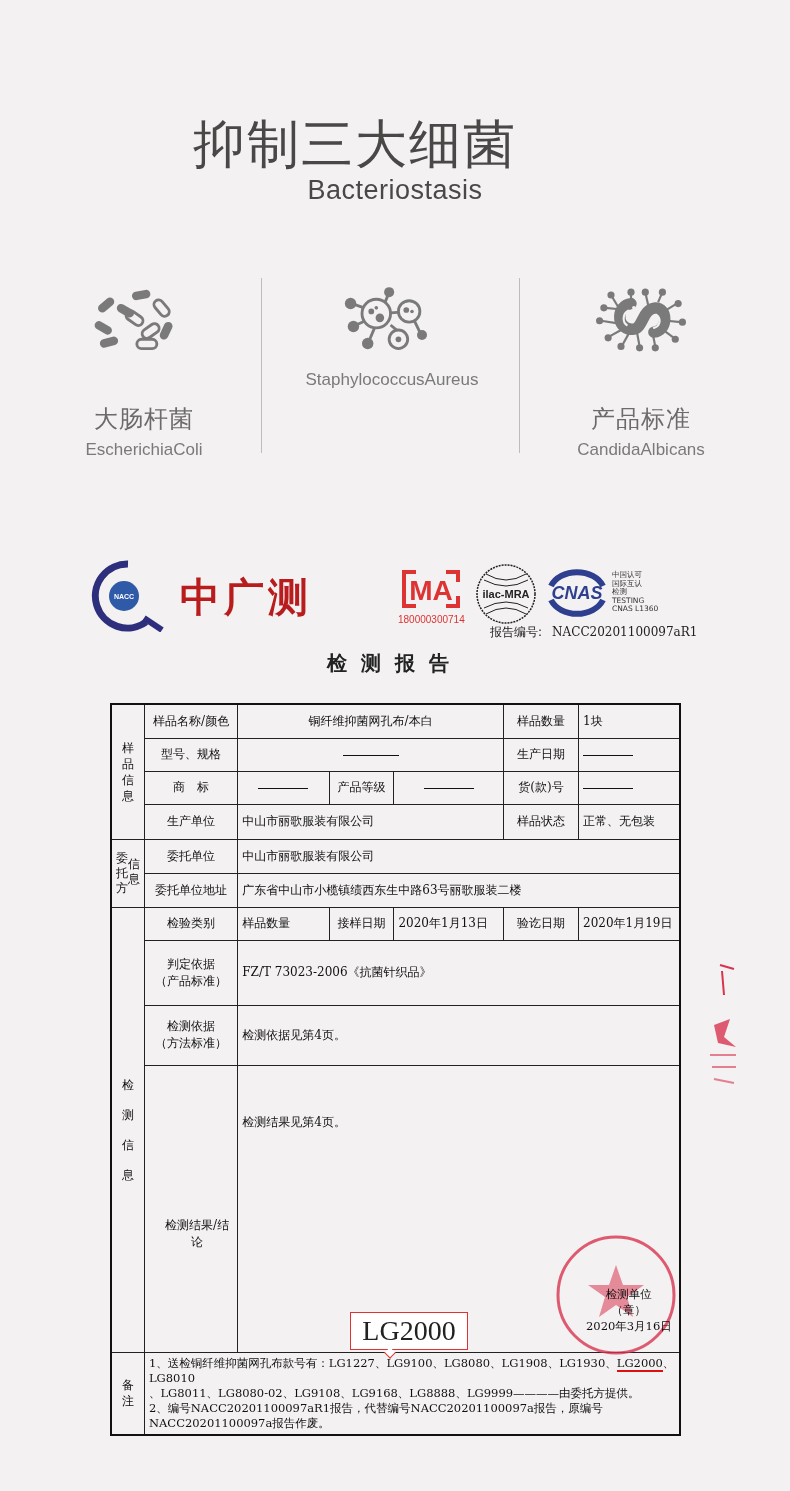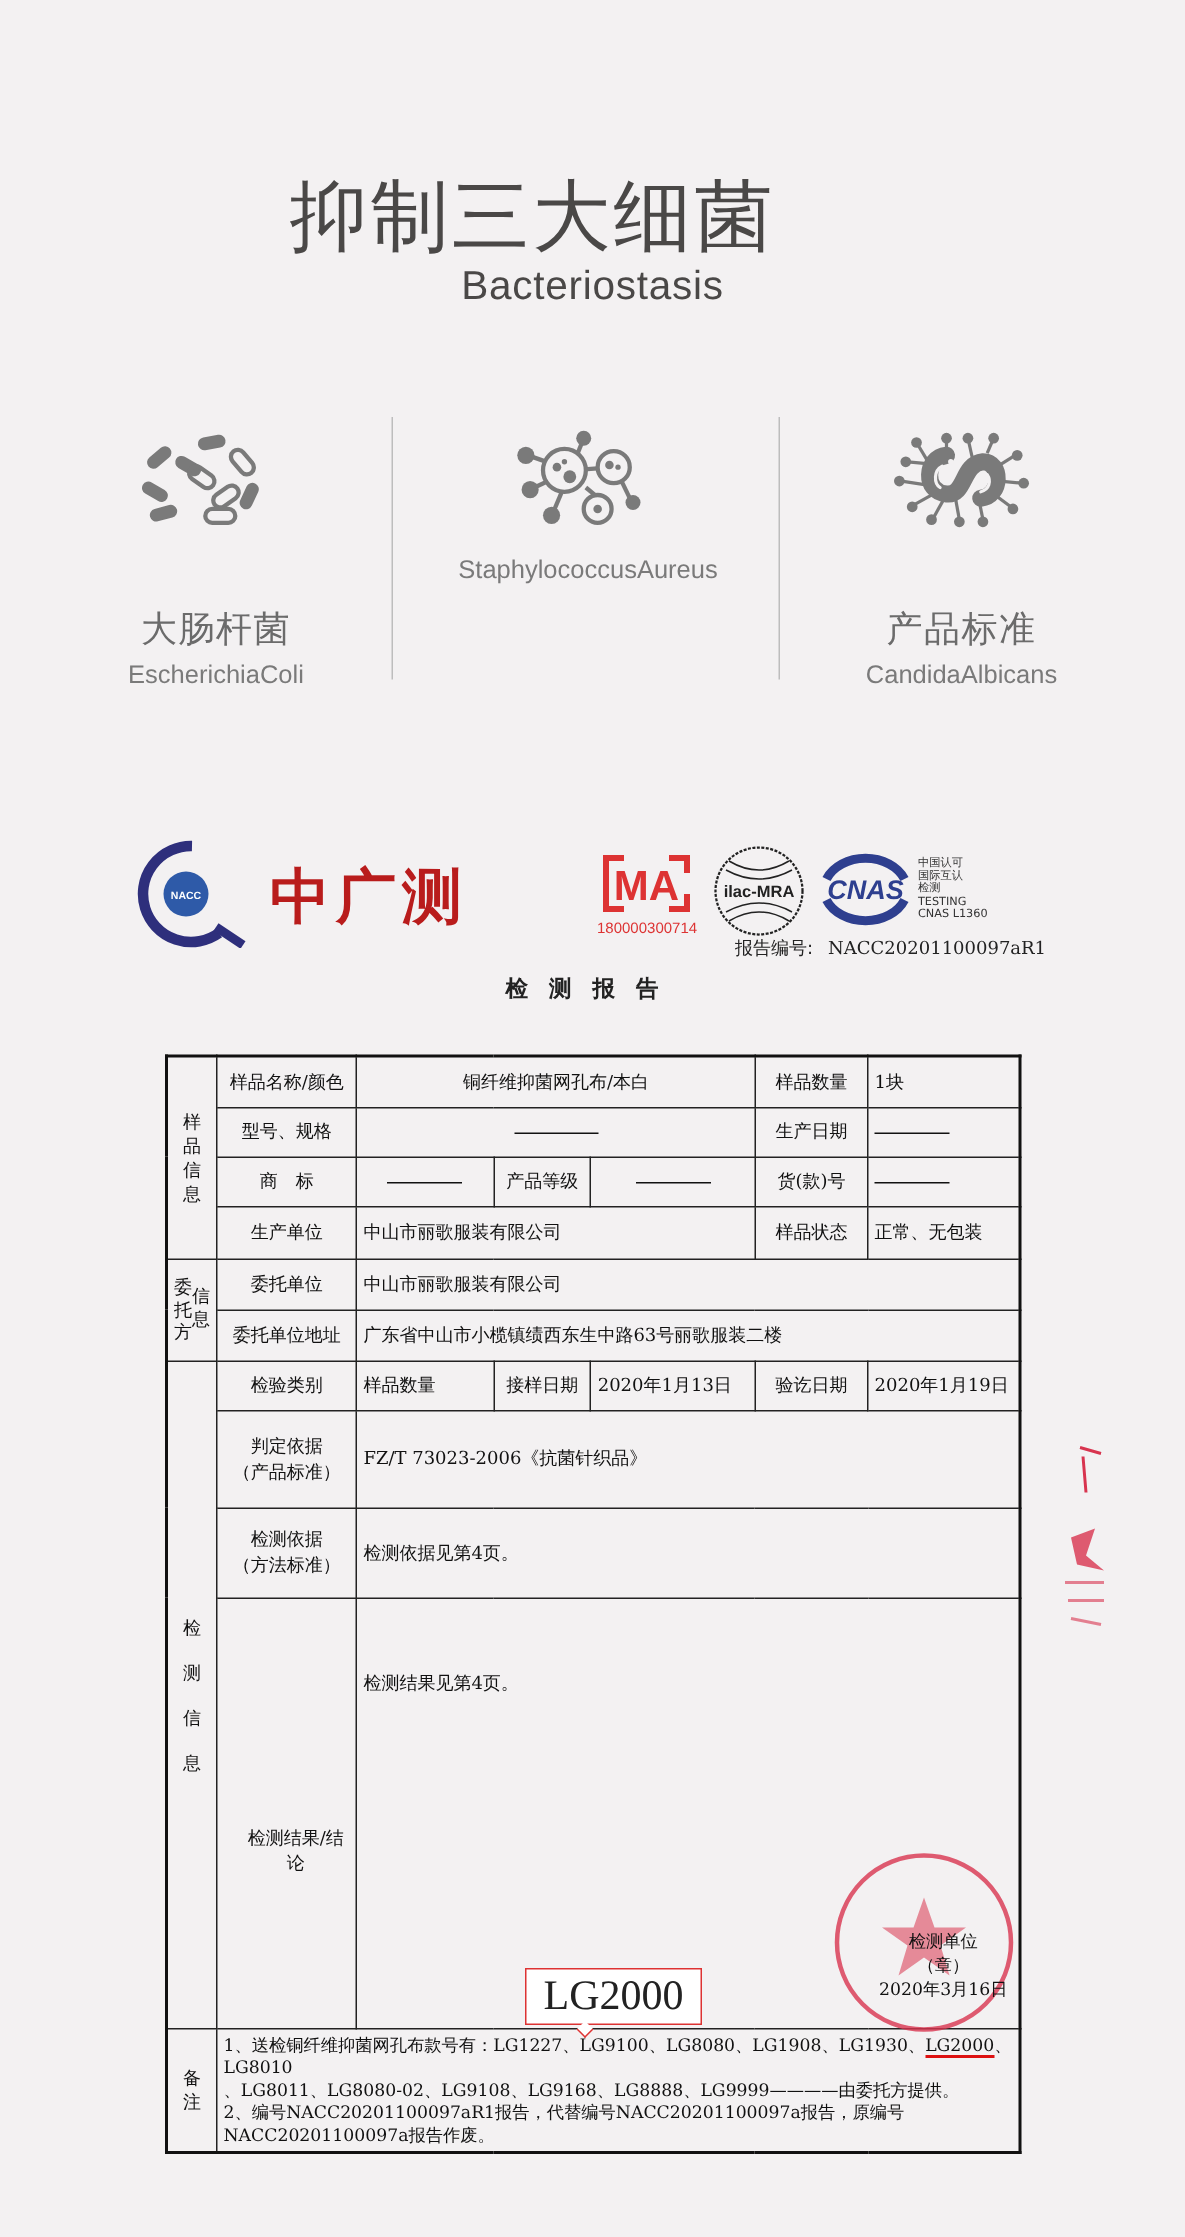--- a/index.html
+++ b/index.html
@@ -17,21 +17,21 @@
 
   .logo-nacc { position: absolute; left: 88px; top: 560px; width: 90px; height: 72px; }
   .logo-text { position: absolute; left: 180px; top: 570px; font-size: 40px; font-weight: bold; color: #b91c1c; letter-spacing: 4px; }
   .cma { position: absolute; left: 398px; top: 568px; }
   .cma-num { position: absolute; left: 398px; top: 614px; font-size: 10px; color: #d33; font-family: "Liberation Sans", sans-serif; }
   .ilac { position: absolute; left: 474px; top: 562px; }
   .cnas { position: absolute; left: 543px; top: 568px; }
   .cnas-side { position: absolute; left: 612px; top: 571px; font-size: 7.5px; line-height: 8.5px; color: #333; }
   .report-no { position: absolute; left: 490px; top: 624px; font-size: 12px; color: #222; font-family: "DejaVu Serif", serif; }
   .report-no .lbl { font-family: "DejaVu Sans", sans-serif; margin-right: 10px; }
-  .doc-title { position: absolute; left: 0; width: 790px; top: 650px; text-align: center; font-size: 15px; font-weight: bold; letter-spacing: 14px; color: #222; font-family: "DejaVu Serif", serif; }
+  .doc-title { position: absolute; left: 0; width: 790px; top: 650px; text-align: center; font-size: 20px; font-weight: bold; letter-spacing: 14px; color: #222; font-family: "DejaVu Serif", serif; }
 
   table.report { position: absolute; left: 110px; top: 703px; width: 571px; border-collapse: collapse; border: 2px solid #111; font-family: "DejaVu Serif", serif; font-size: 12px; color: #111; }
   table.report td { border: 1.2px solid #222; padding: 0 4px; vertical-align: middle; }
   td.c { text-align: center; }
   td.sec { text-align: center; width: 33px; line-height: 16px; }
   .dash { display: inline-block; width: 50px; height: 1px; background: #111; vertical-align: middle; }
   .dash.long { width: 56px; }
 
   .callout { position: absolute; left: 350px; top: 1312px; width: 118px; height: 38px; border: 1.5px solid #d33; background: #fff; font-family: "Liberation Serif", serif; font-size: 28px; color: #222; text-align: center; line-height: 36px; }
   .callout-tail { position: absolute; left: 386px; top: 1349px; width: 8px; height: 8px; border-right: 1.5px solid #d33; border-bottom: 1.5px solid #d33; transform: rotate(45deg); background: #fff; }

